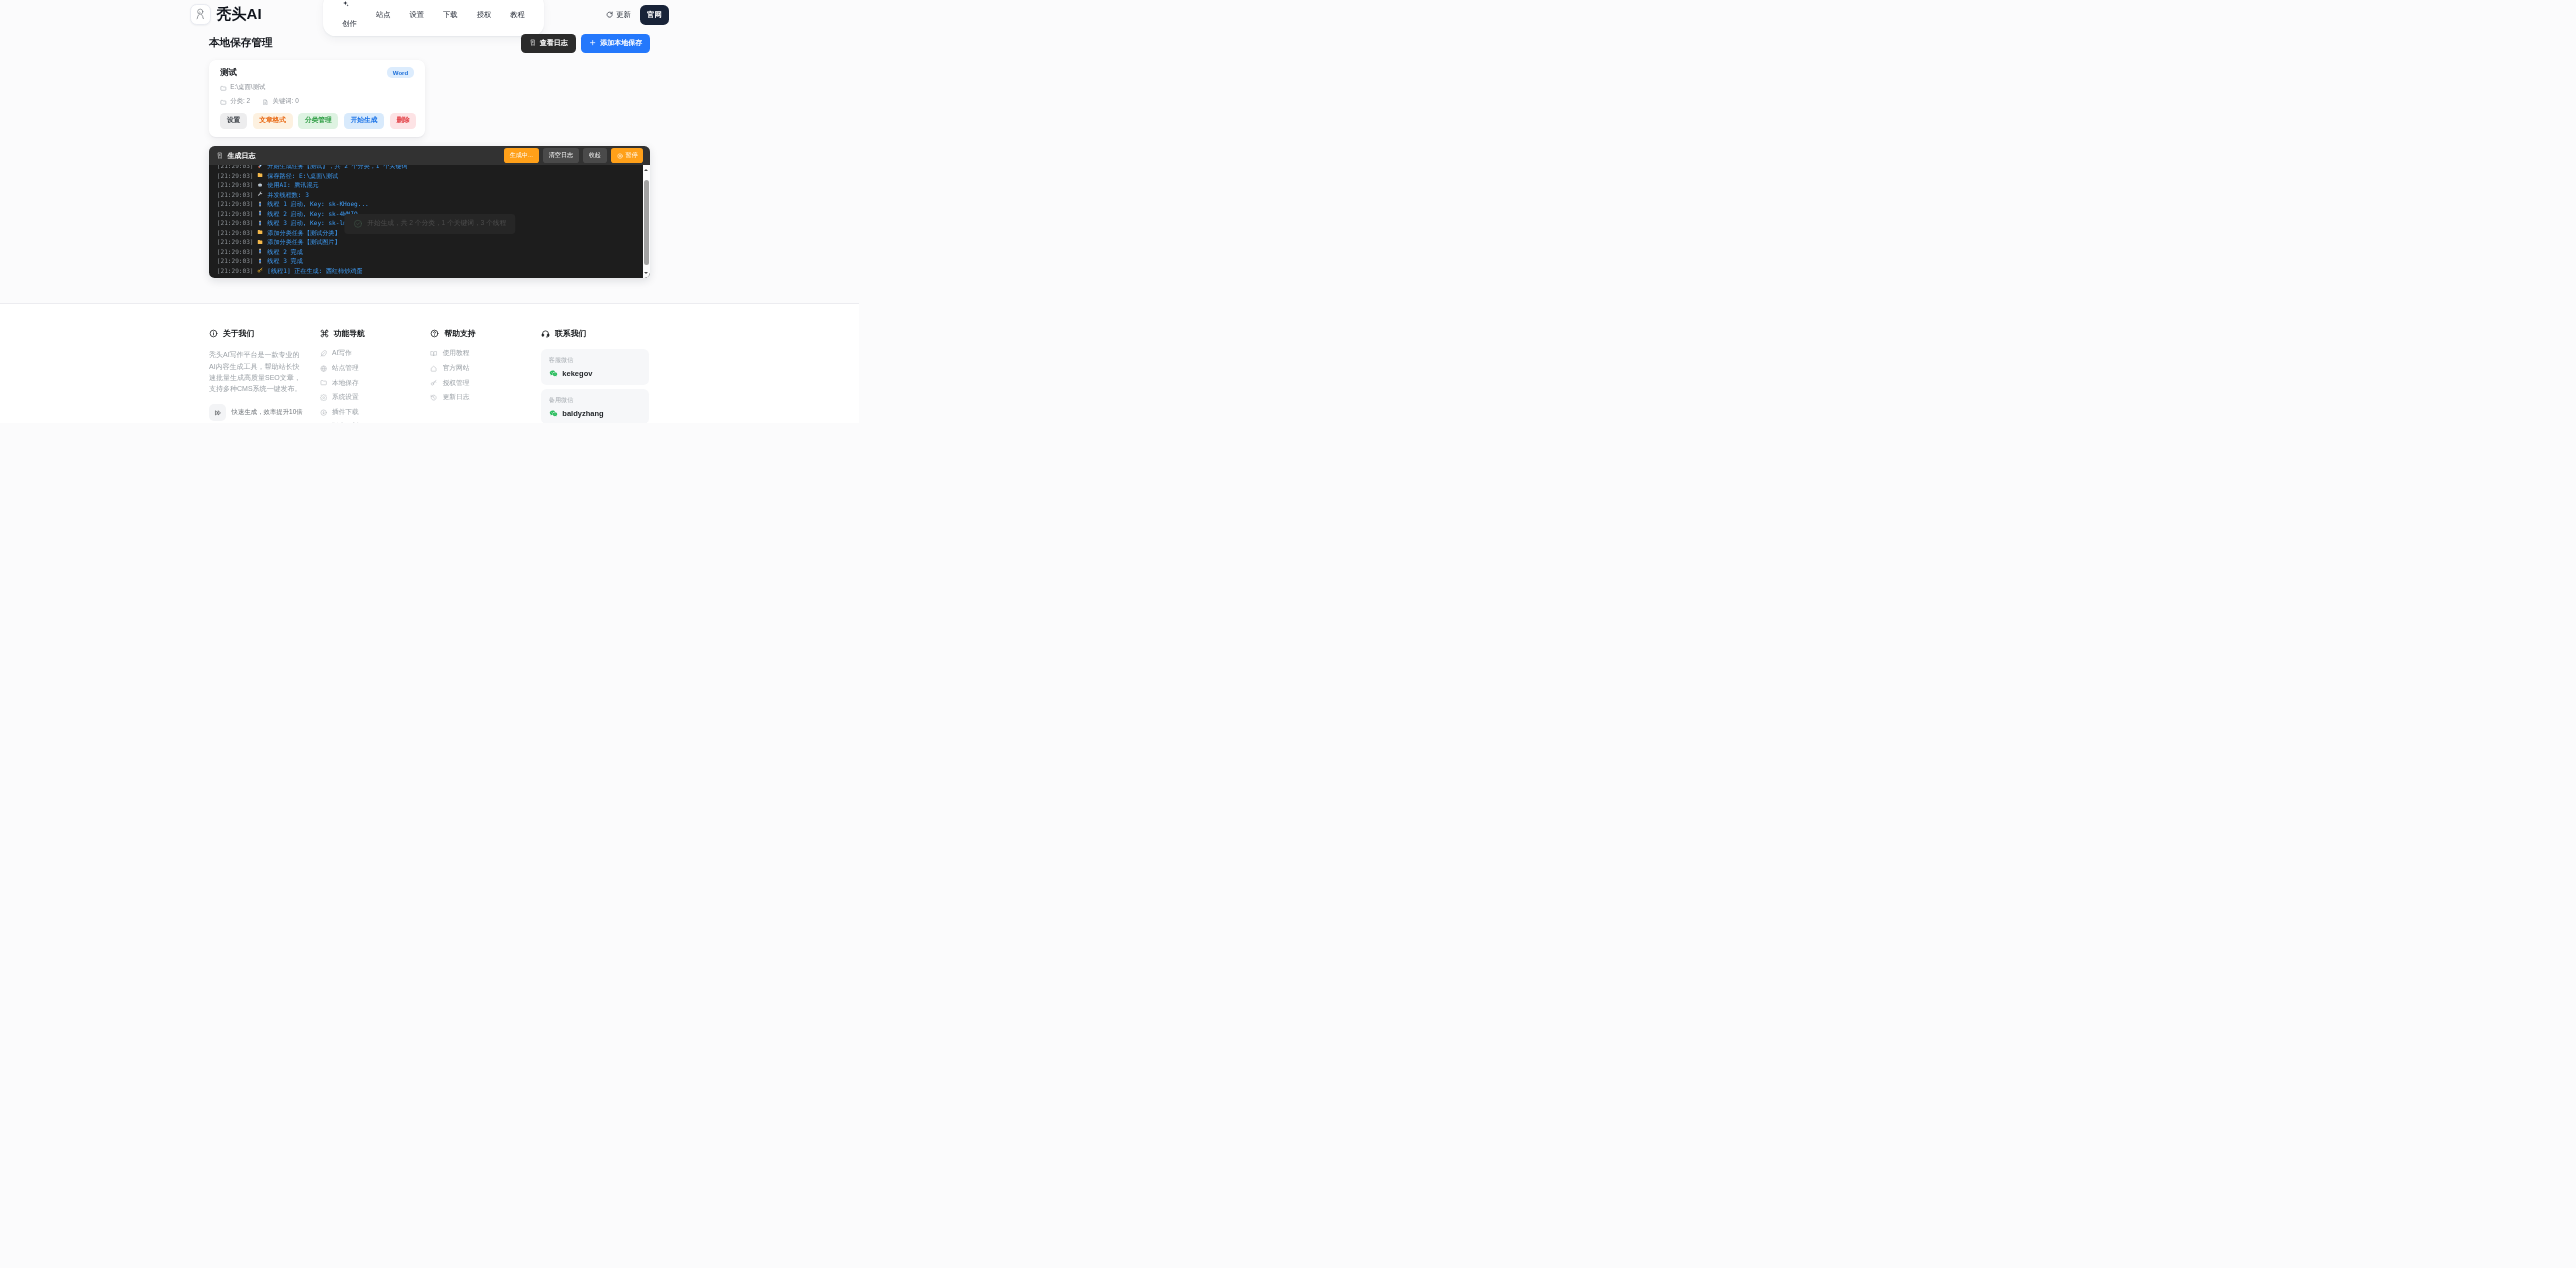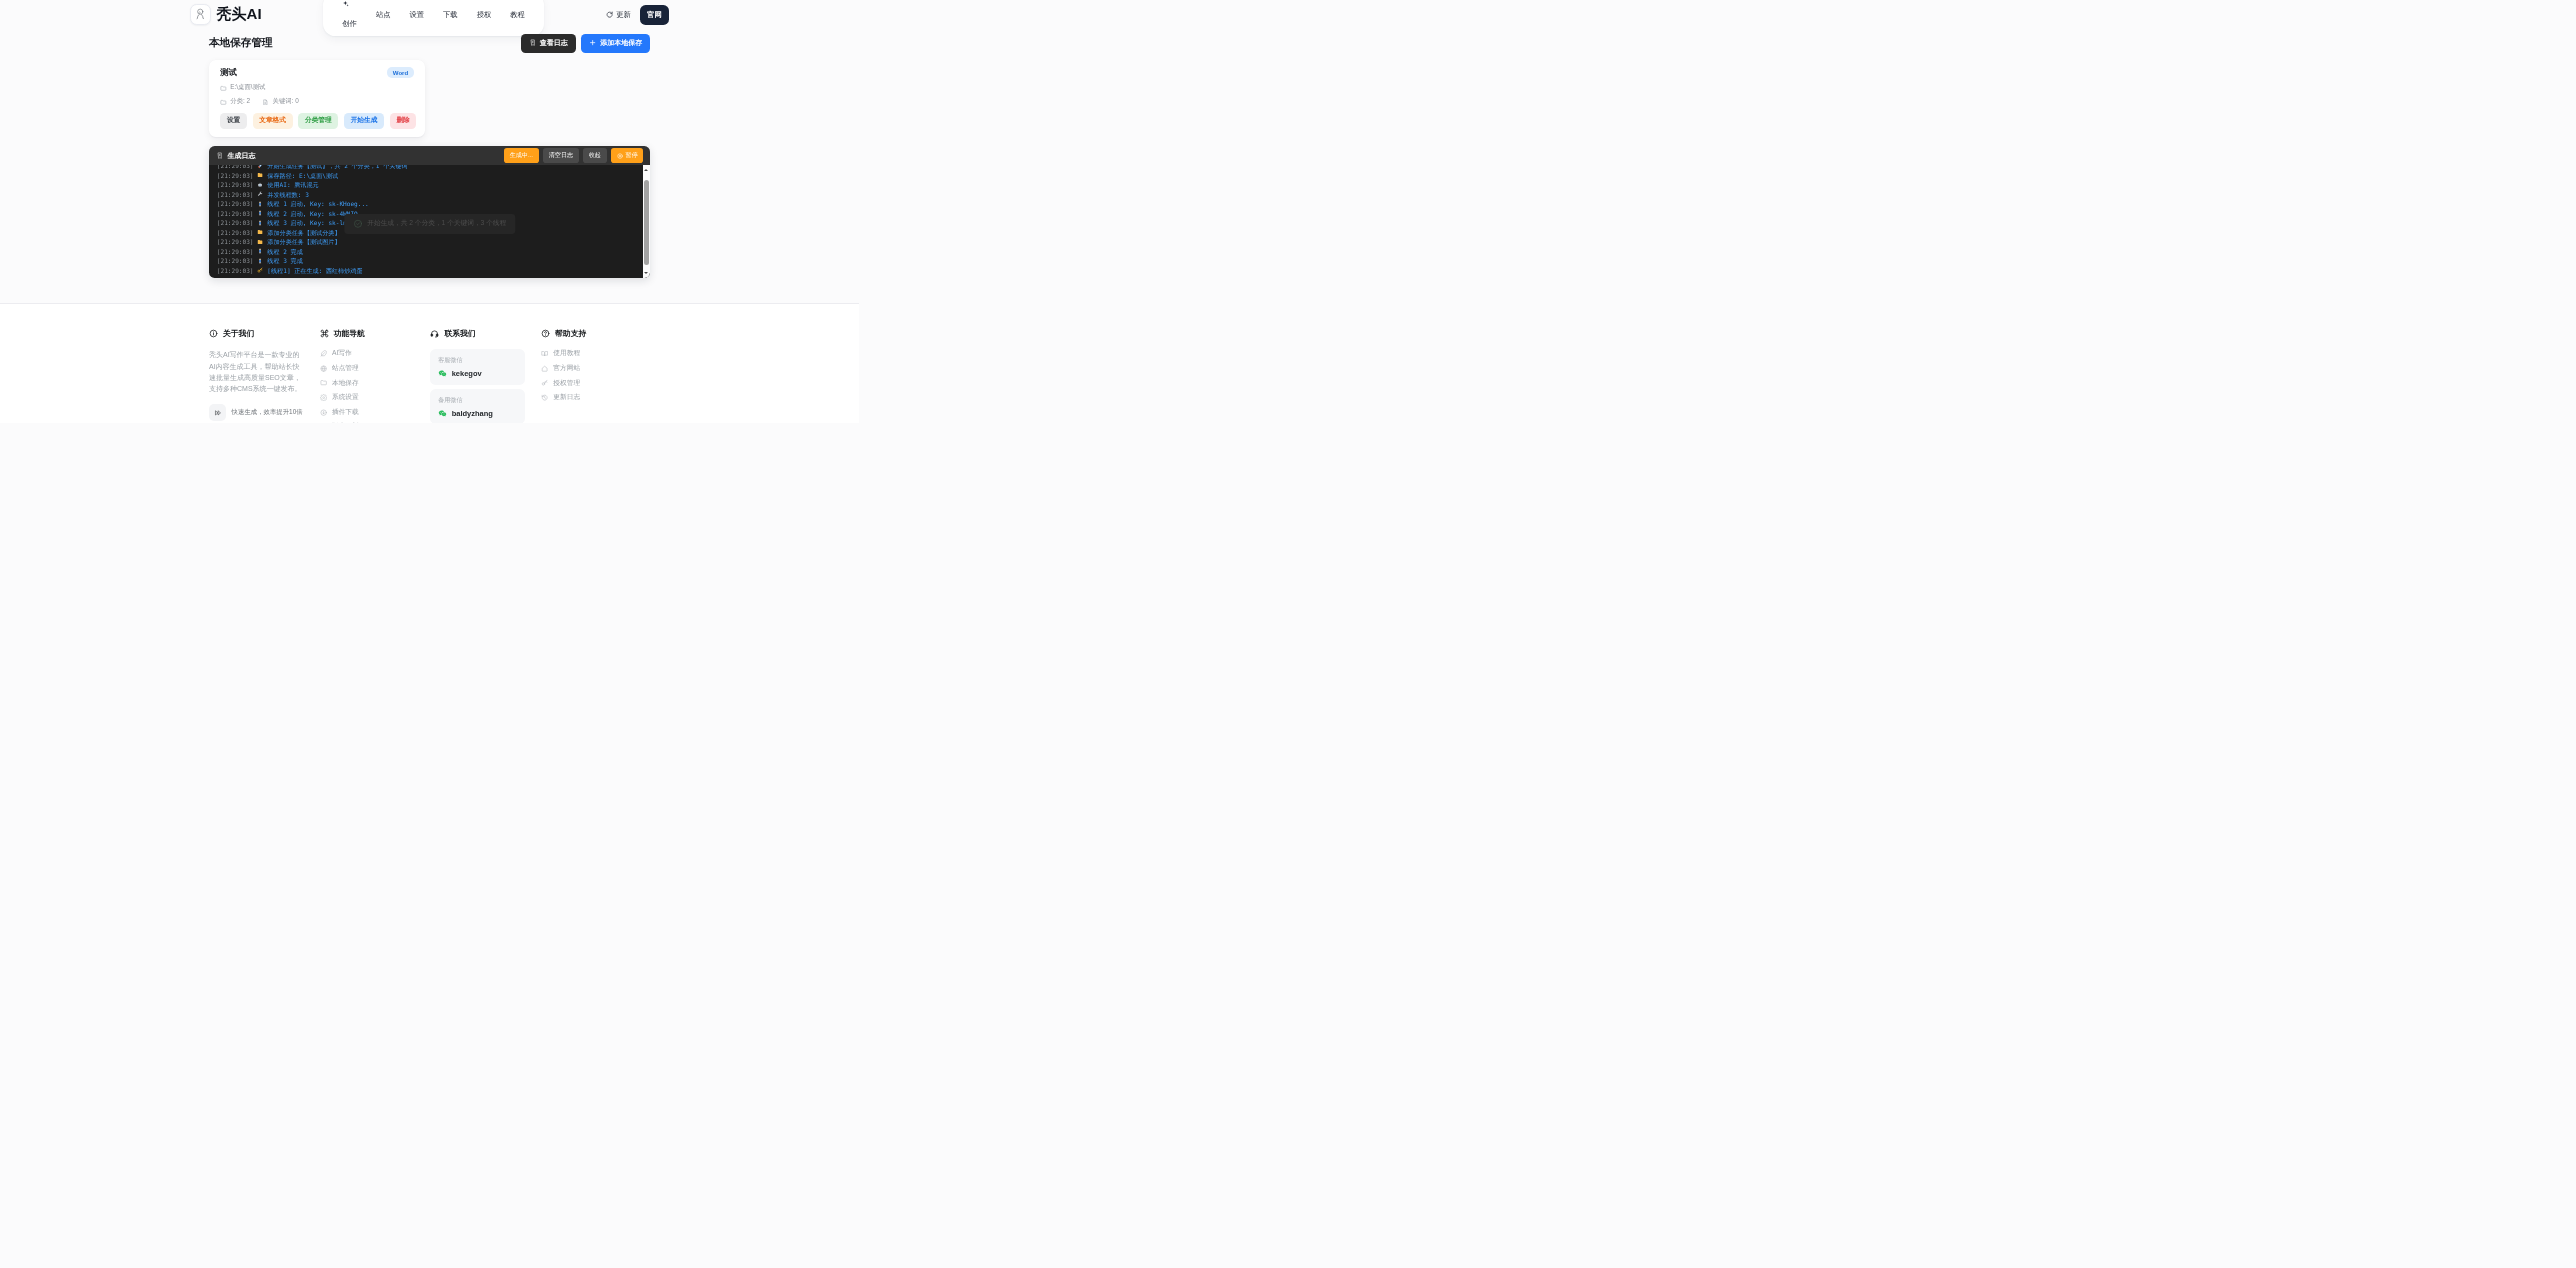--- a/index.html
+++ b/index.html
@@ -520,20 +520,71 @@
               </svg>
             </span>
             <span>版本更新</span>
           </div>
         </div>
     </div>
 
     <div>
       <div class="fhead">
         <span class="ic">
+          <svg viewBox="0 0 24 24" fill="none" stroke="currentColor" stroke-width="2" stroke-linecap="round">
+            <circle cx="12" cy="12" r="9"></circle>
+              <path d="M9.6 9.4a2.5 2.5 0 1 1 3.4 2.4c-.8.3-1 .8-1 1.7"></path>
+              <path d="M12 16.8h.01"></path>
+          </svg>
+        </span>
+        <span>帮助支持</span>
+      </div>
+      <div id="footer-help-links">
+          <div class="flink">
+            <span class="ic">
+              <svg viewBox="0 0 24 24" fill="none" stroke="currentColor" stroke-width="1.8" stroke-linejoin="round">
+                <path d="M2.5 5h6a3 3 0 0 1 3 3v11.5a2.5 2.5 0 0 0-2.5-2.5h-6.5z"></path>
+                <path d="M21.5 5h-6a3 3 0 0 0-3 3v11.5a2.5 2.5 0 0 1 2.5-2.5h6.5z"></path>
+              </svg>
+            </span>
+            <span>使用教程</span>
+          </div>
+          <div class="flink">
+            <span class="ic">
+              <svg viewBox="0 0 24 24" fill="none" stroke="currentColor" stroke-width="1.8" stroke-linejoin="round">
+                <path d="M4 10.5L12 4l8 6.5V19a1.5 1.5 0 0 1-1.5 1.5h-13A1.5 1.5 0 0 1 4 19z"></path>
+              </svg>
+            </span>
+            <span>官方网站</span>
+          </div>
+          <div class="flink">
+            <span class="ic">
+              <svg viewBox="0 0 24 24" fill="none" stroke="currentColor" stroke-width="1.8" stroke-linecap="round">
+                <circle cx="8" cy="16" r="4"></circle>
+                <path d="M11 13l9-9M16.5 7.5l2.8 2.8M14 10l2.2 2.2"></path>
+              </svg>
+            </span>
+            <span>授权管理</span>
+          </div>
+          <div class="flink">
+            <span class="ic">
+              <svg viewBox="0 0 24 24" fill="none" stroke="currentColor" stroke-width="1.8" stroke-linecap="round">
+                <path d="M3.8 12a8.2 8.2 0 1 0 2.4-5.8L3.8 8.6"></path>
+                <path d="M3.8 4.2v4.4h4.4"></path>
+                <path d="M12 8.2v4.3l2.8 1.7"></path>
+              </svg>
+            </span>
+            <span>更新日志</span>
+          </div>
+        </div>
+    </div>
+
+    <div>
+      <div class="fhead">
+        <span class="ic">
           <svg viewBox="0 0 24 24" fill="none" stroke="currentColor" stroke-width="2" stroke-linecap="round" stroke-linejoin="round">
             <path d="M4 17v-4a8 8 0 0 1 16 0v4"></path>
             <path d="M4 13.5h2a1 1 0 0 1 1 1v3.5a1 1 0 0 1-1 1H4zM20 13.5h-2a1 1 0 0 0-1 1v3.5a1 1 0 0 0 1 1h2z" fill="currentColor"></path>
             <path d="M20 19a3 3 0 0 1-3 2.2h-2.5"></path>
           </svg>
         </span>
         <span>联系我们</span>
       </div>
       <div id="contact-cards">
           <div class="ccard">
@@ -573,66 +624,15 @@
         <span class="ic">
           <svg viewBox="0 0 24 24" fill="none" stroke="currentColor" stroke-width="2" stroke-linecap="round">
             <circle cx="12" cy="12" r="9"></circle>
               <path d="M12 7.5V12l3 1.8"></path>
           </svg>
         </span>
         <span>工作时间：周一至周日 9:00-22:00</span>
       </div>
     </div>
 
-    <div>
-      <div class="fhead">
-        <span class="ic">
-          <svg viewBox="0 0 24 24" fill="none" stroke="currentColor" stroke-width="2" stroke-linecap="round">
-            <circle cx="12" cy="12" r="9"></circle>
-              <path d="M9.6 9.4a2.5 2.5 0 1 1 3.4 2.4c-.8.3-1 .8-1 1.7"></path>
-              <path d="M12 16.8h.01"></path>
-          </svg>
-        </span>
-        <span>帮助支持</span>
-      </div>
-      <div id="footer-help-links">
-          <div class="flink">
-            <span class="ic">
-              <svg viewBox="0 0 24 24" fill="none" stroke="currentColor" stroke-width="1.8" stroke-linejoin="round">
-                <path d="M2.5 5h6a3 3 0 0 1 3 3v11.5a2.5 2.5 0 0 0-2.5-2.5h-6.5z"></path>
-                <path d="M21.5 5h-6a3 3 0 0 0-3 3v11.5a2.5 2.5 0 0 1 2.5-2.5h6.5z"></path>
-              </svg>
-            </span>
-            <span>使用教程</span>
-          </div>
-          <div class="flink">
-            <span class="ic">
-              <svg viewBox="0 0 24 24" fill="none" stroke="currentColor" stroke-width="1.8" stroke-linejoin="round">
-                <path d="M4 10.5L12 4l8 6.5V19a1.5 1.5 0 0 1-1.5 1.5h-13A1.5 1.5 0 0 1 4 19z"></path>
-              </svg>
-            </span>
-            <span>官方网站</span>
-          </div>
-          <div class="flink">
-            <span class="ic">
-              <svg viewBox="0 0 24 24" fill="none" stroke="currentColor" stroke-width="1.8" stroke-linecap="round">
-                <circle cx="8" cy="16" r="4"></circle>
-                <path d="M11 13l9-9M16.5 7.5l2.8 2.8M14 10l2.2 2.2"></path>
-              </svg>
-            </span>
-            <span>授权管理</span>
-          </div>
-          <div class="flink">
-            <span class="ic">
-              <svg viewBox="0 0 24 24" fill="none" stroke="currentColor" stroke-width="1.8" stroke-linecap="round">
-                <path d="M3.8 12a8.2 8.2 0 1 0 2.4-5.8L3.8 8.6"></path>
-                <path d="M3.8 4.2v4.4h4.4"></path>
-                <path d="M12 8.2v4.3l2.8 1.7"></path>
-              </svg>
-            </span>
-            <span>更新日志</span>
-          </div>
-        </div>
-    </div>
-
   </div>
 </footer>
 
 
 </body></html>

